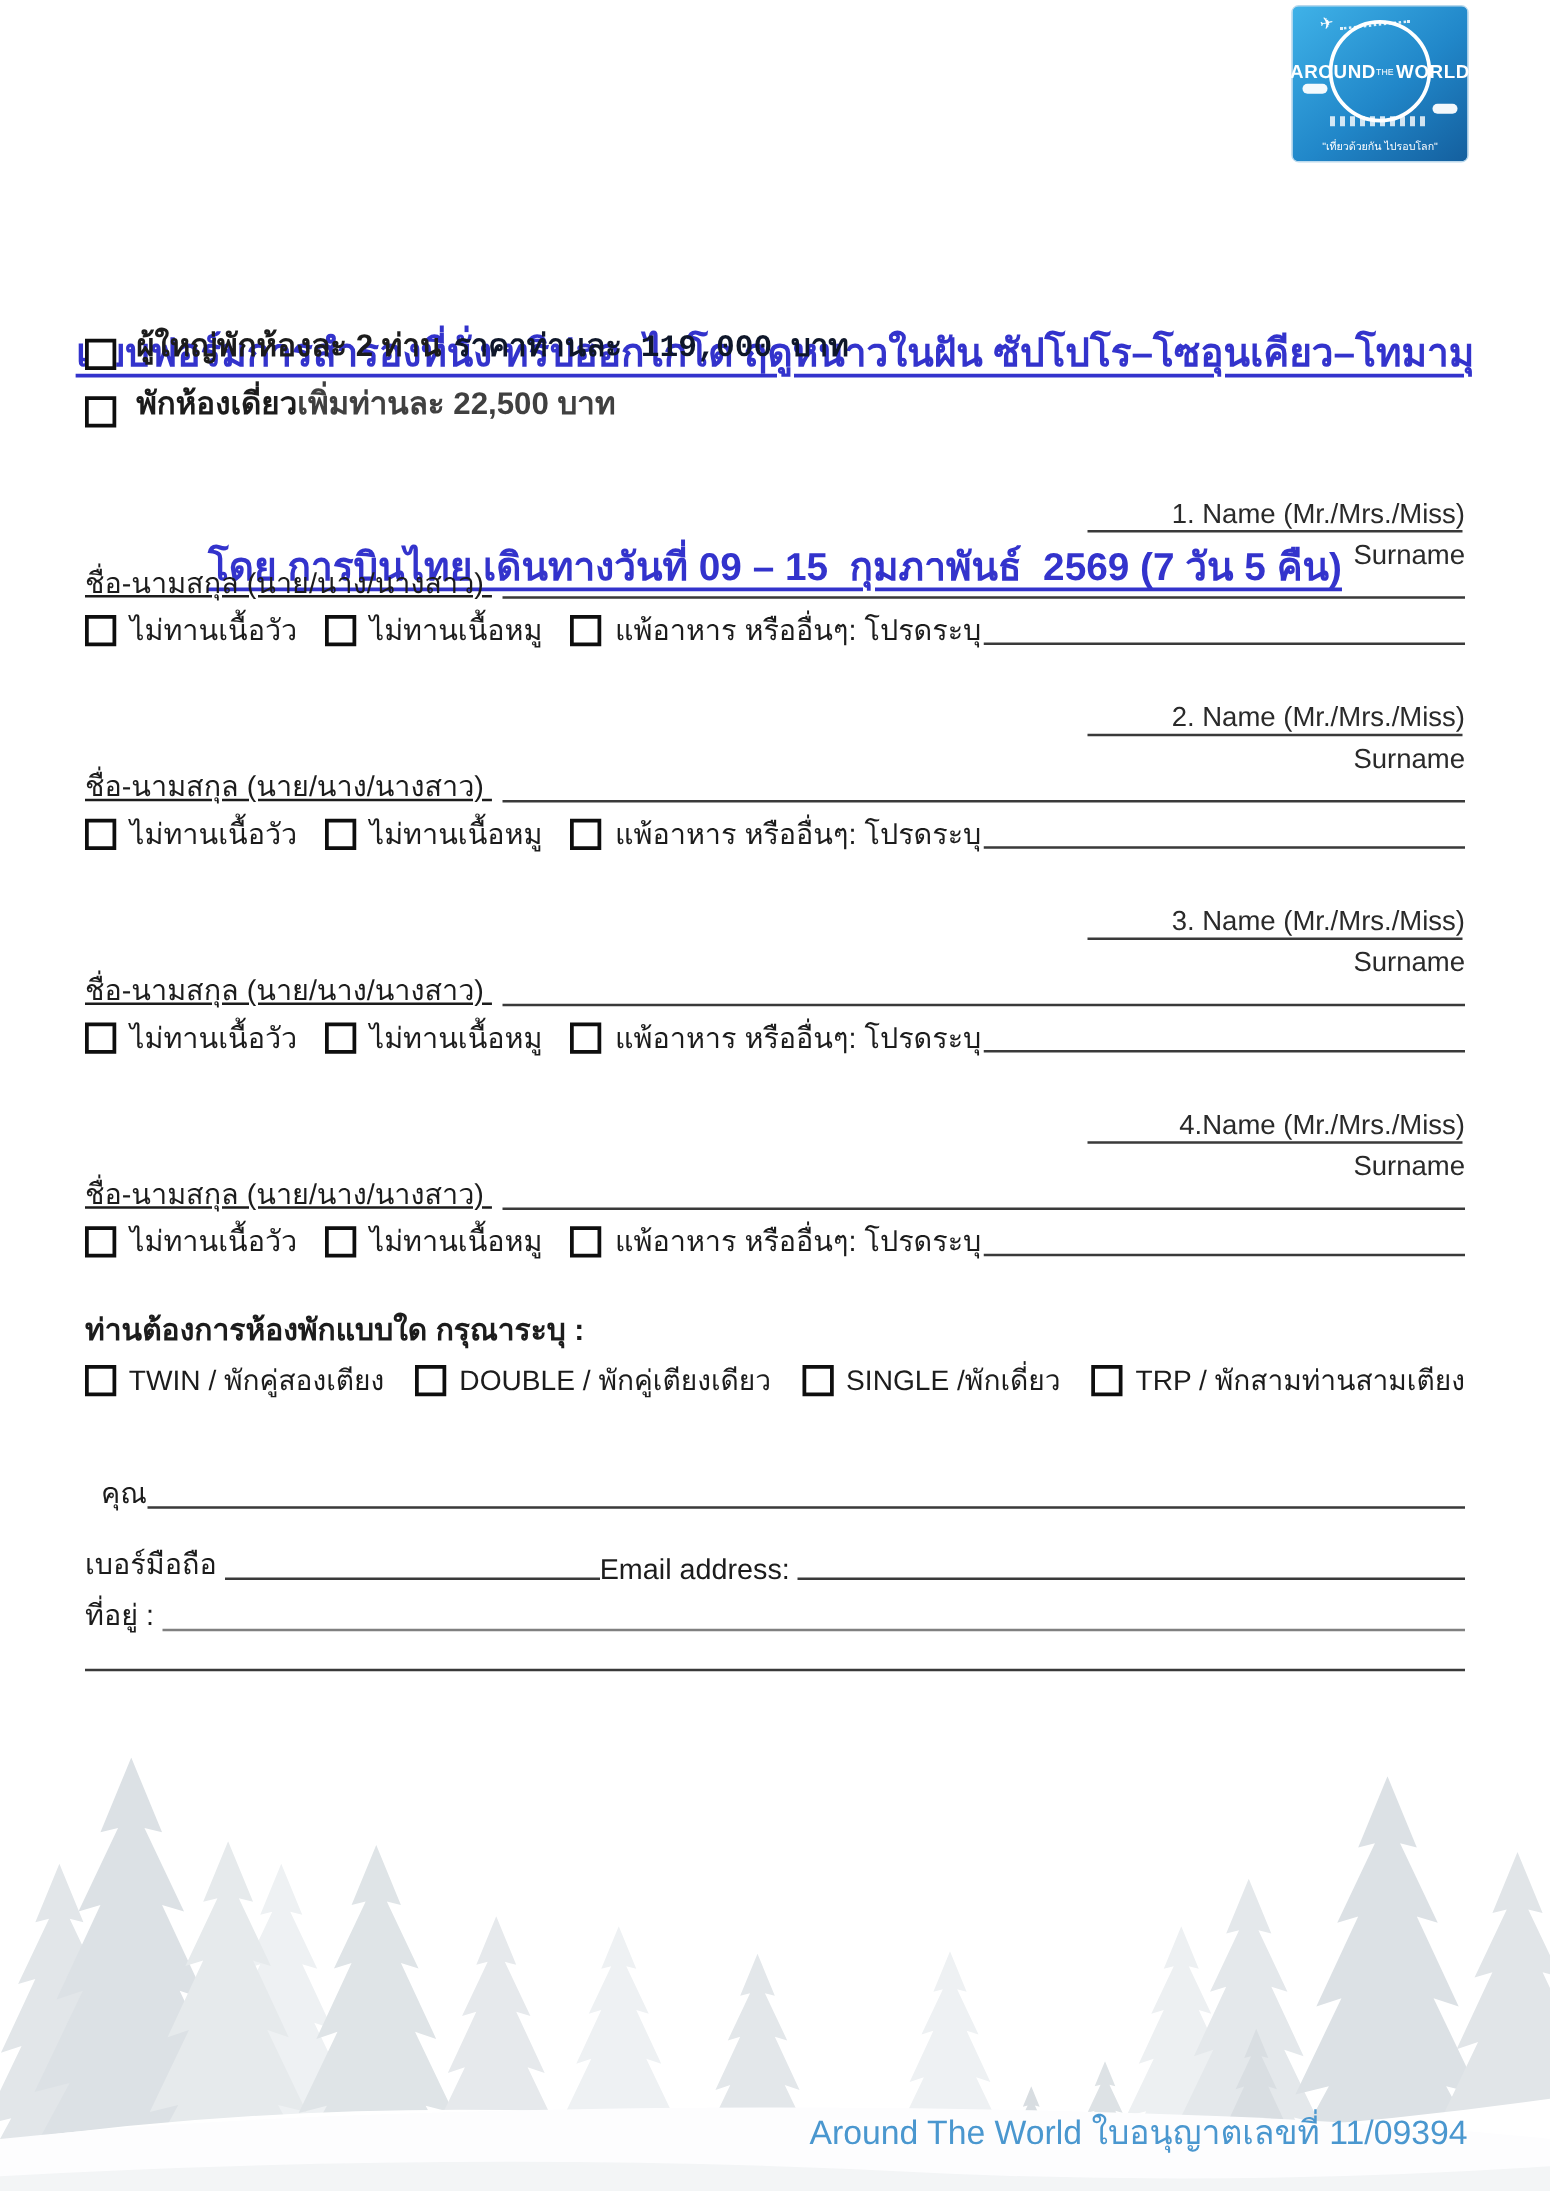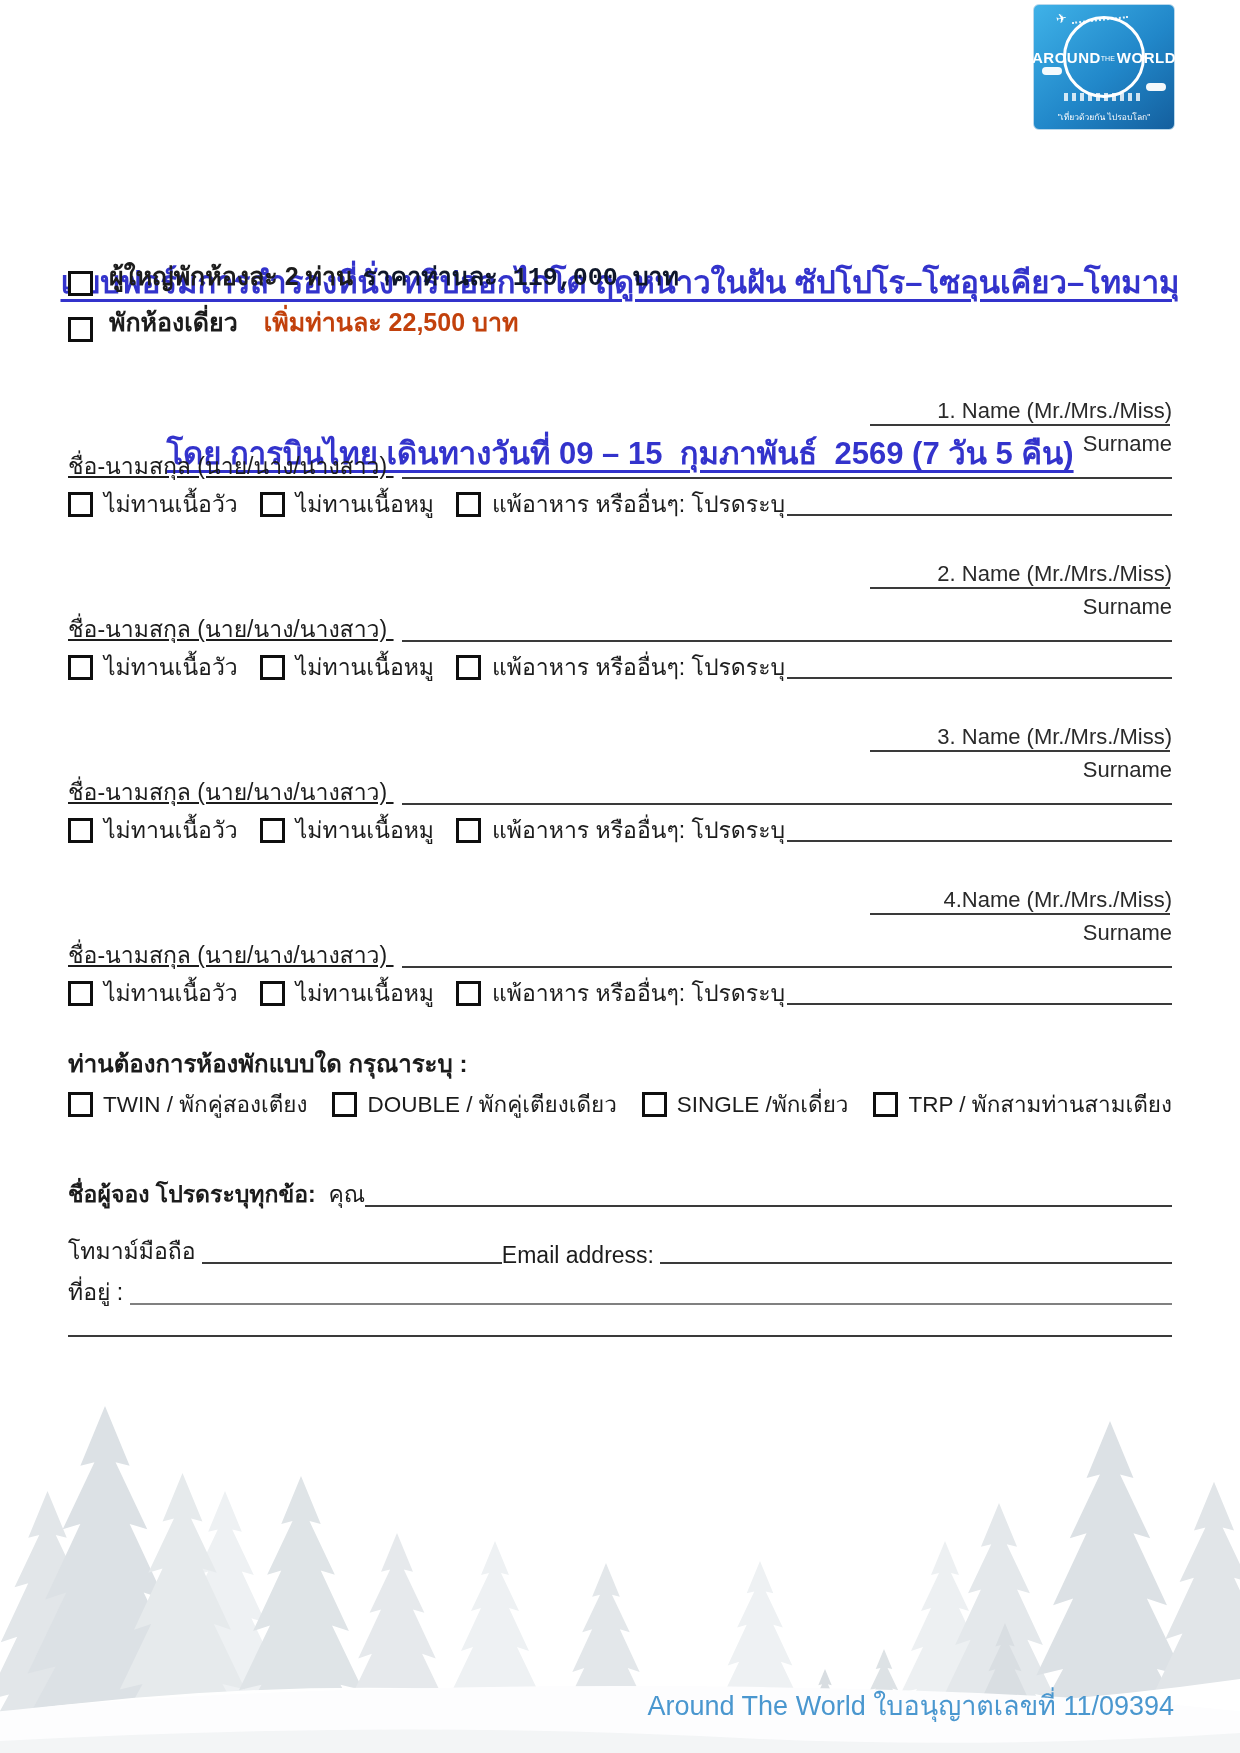--- a/index.html
+++ b/index.html
@@ -41,21 +41,21 @@
   .frow{display:flex;align-items:flex-end;}
   .frow span{white-space:pre;}
   .line{border-bottom:2px solid #3a3a3a;flex:1;align-self:flex-end;margin-bottom:5px;}
   .line.fixed300{flex:none;width:300px;}
   .line.gray{border-bottom-color:#808080;}
   .cb{width:19px;height:19px;border:3px solid #0e0e0e;flex:none;display:inline-block;box-sizing:content-box;background:#fff;}
   
   .price-row{display:flex;align-items:flex-end;height:46px;font-size:25px;font-weight:bold;}
   .price-row .cb{margin-right:16px;}
   .price-blue{color:#0f172a;margin-left:10px;font-family:Liberation Mono, monospace;}
-  .price-red{color:#c2410c;margin-left:26px;}
+  .price-red{color:#404040;margin-left:0;}
   
   .traveler{position:absolute;left:68px;right:68px;height:128px;}
   .t-name{height:42px;font-size:22px;color:#2a2a2a;flex-direction:column;}
   .t-name .nameline{flex:none;width:300px;margin-left:8px;margin-right:2px;}
   .t-thai{height:44px;font-size:23px;text-decoration:underline;}
   .t-thai .line{margin-left:8px;}
   .t-diet{height:40px;display:flex;align-items:center;font-size:23px;}
   .t-diet .cb{margin-right:11px;}
   .t-diet .dlabel{margin-right:22px;white-space:pre;}
   .t-diet .dlabel.last{margin-right:2px;}
@@ -255,26 +255,25 @@
         <span class="cb"></span>
         <span>SINGLE /พักเดี่ยว</span>
       </span>
       <span class="room-opt">
         <span class="cb"></span>
         <span>TRP / พักสามท่านสามเตียง</span>
       </span>
     </div>
 
     <div class="abs frow bk-row" style="top:1168px;height:44px;">
-      <span class="bk-bold">ชื่อผู้จอง โปรดระบุทุกข้อ:</span>
       <span>  คุณ</span>
       <span class="line"></span>
     </div>
     <div class="abs frow bk-row" style="top:1229px;height:40px;">
-      <span>โทมาม์มือถือ </span>
+      <span>เบอร์มือถือ </span>
       <span class="line fixed300"></span>
       <span>Email address: </span>
       <span class="line"></span>
     </div>
     <div class="abs frow bk-row" style="top:1268px;height:42px;">
       <span>ที่อยู่ : </span>
       <span class="line gray"></span>
     </div>
     <div class="abs frow" style="top:1318px;height:24px;">
       <span class="line"></span>

